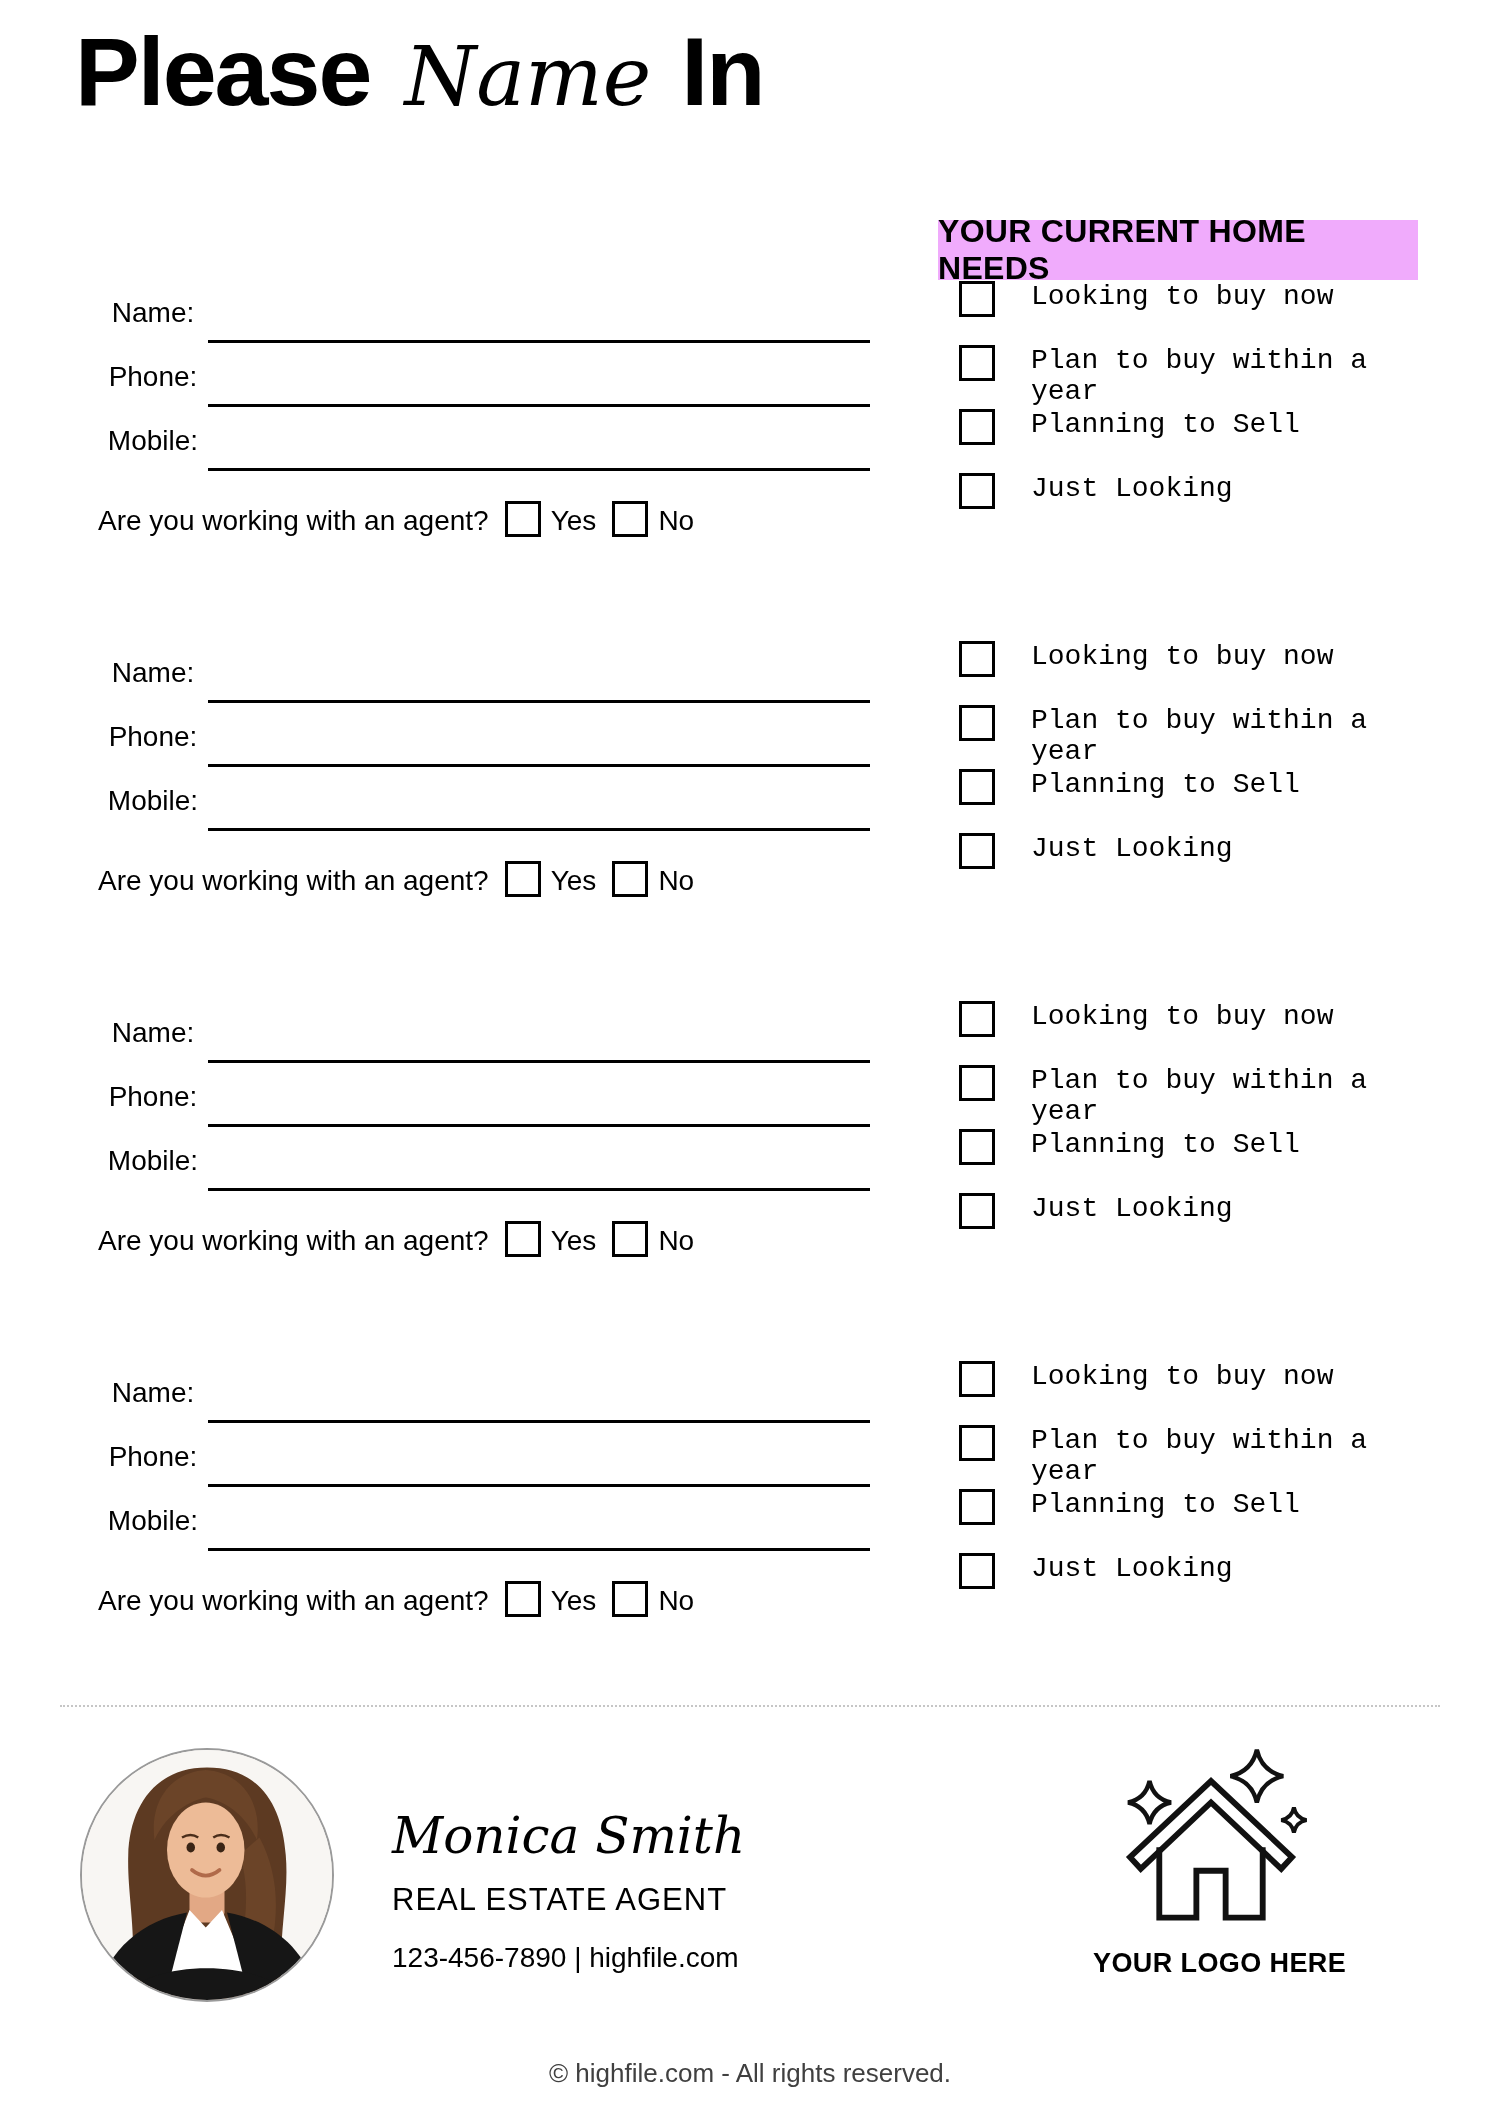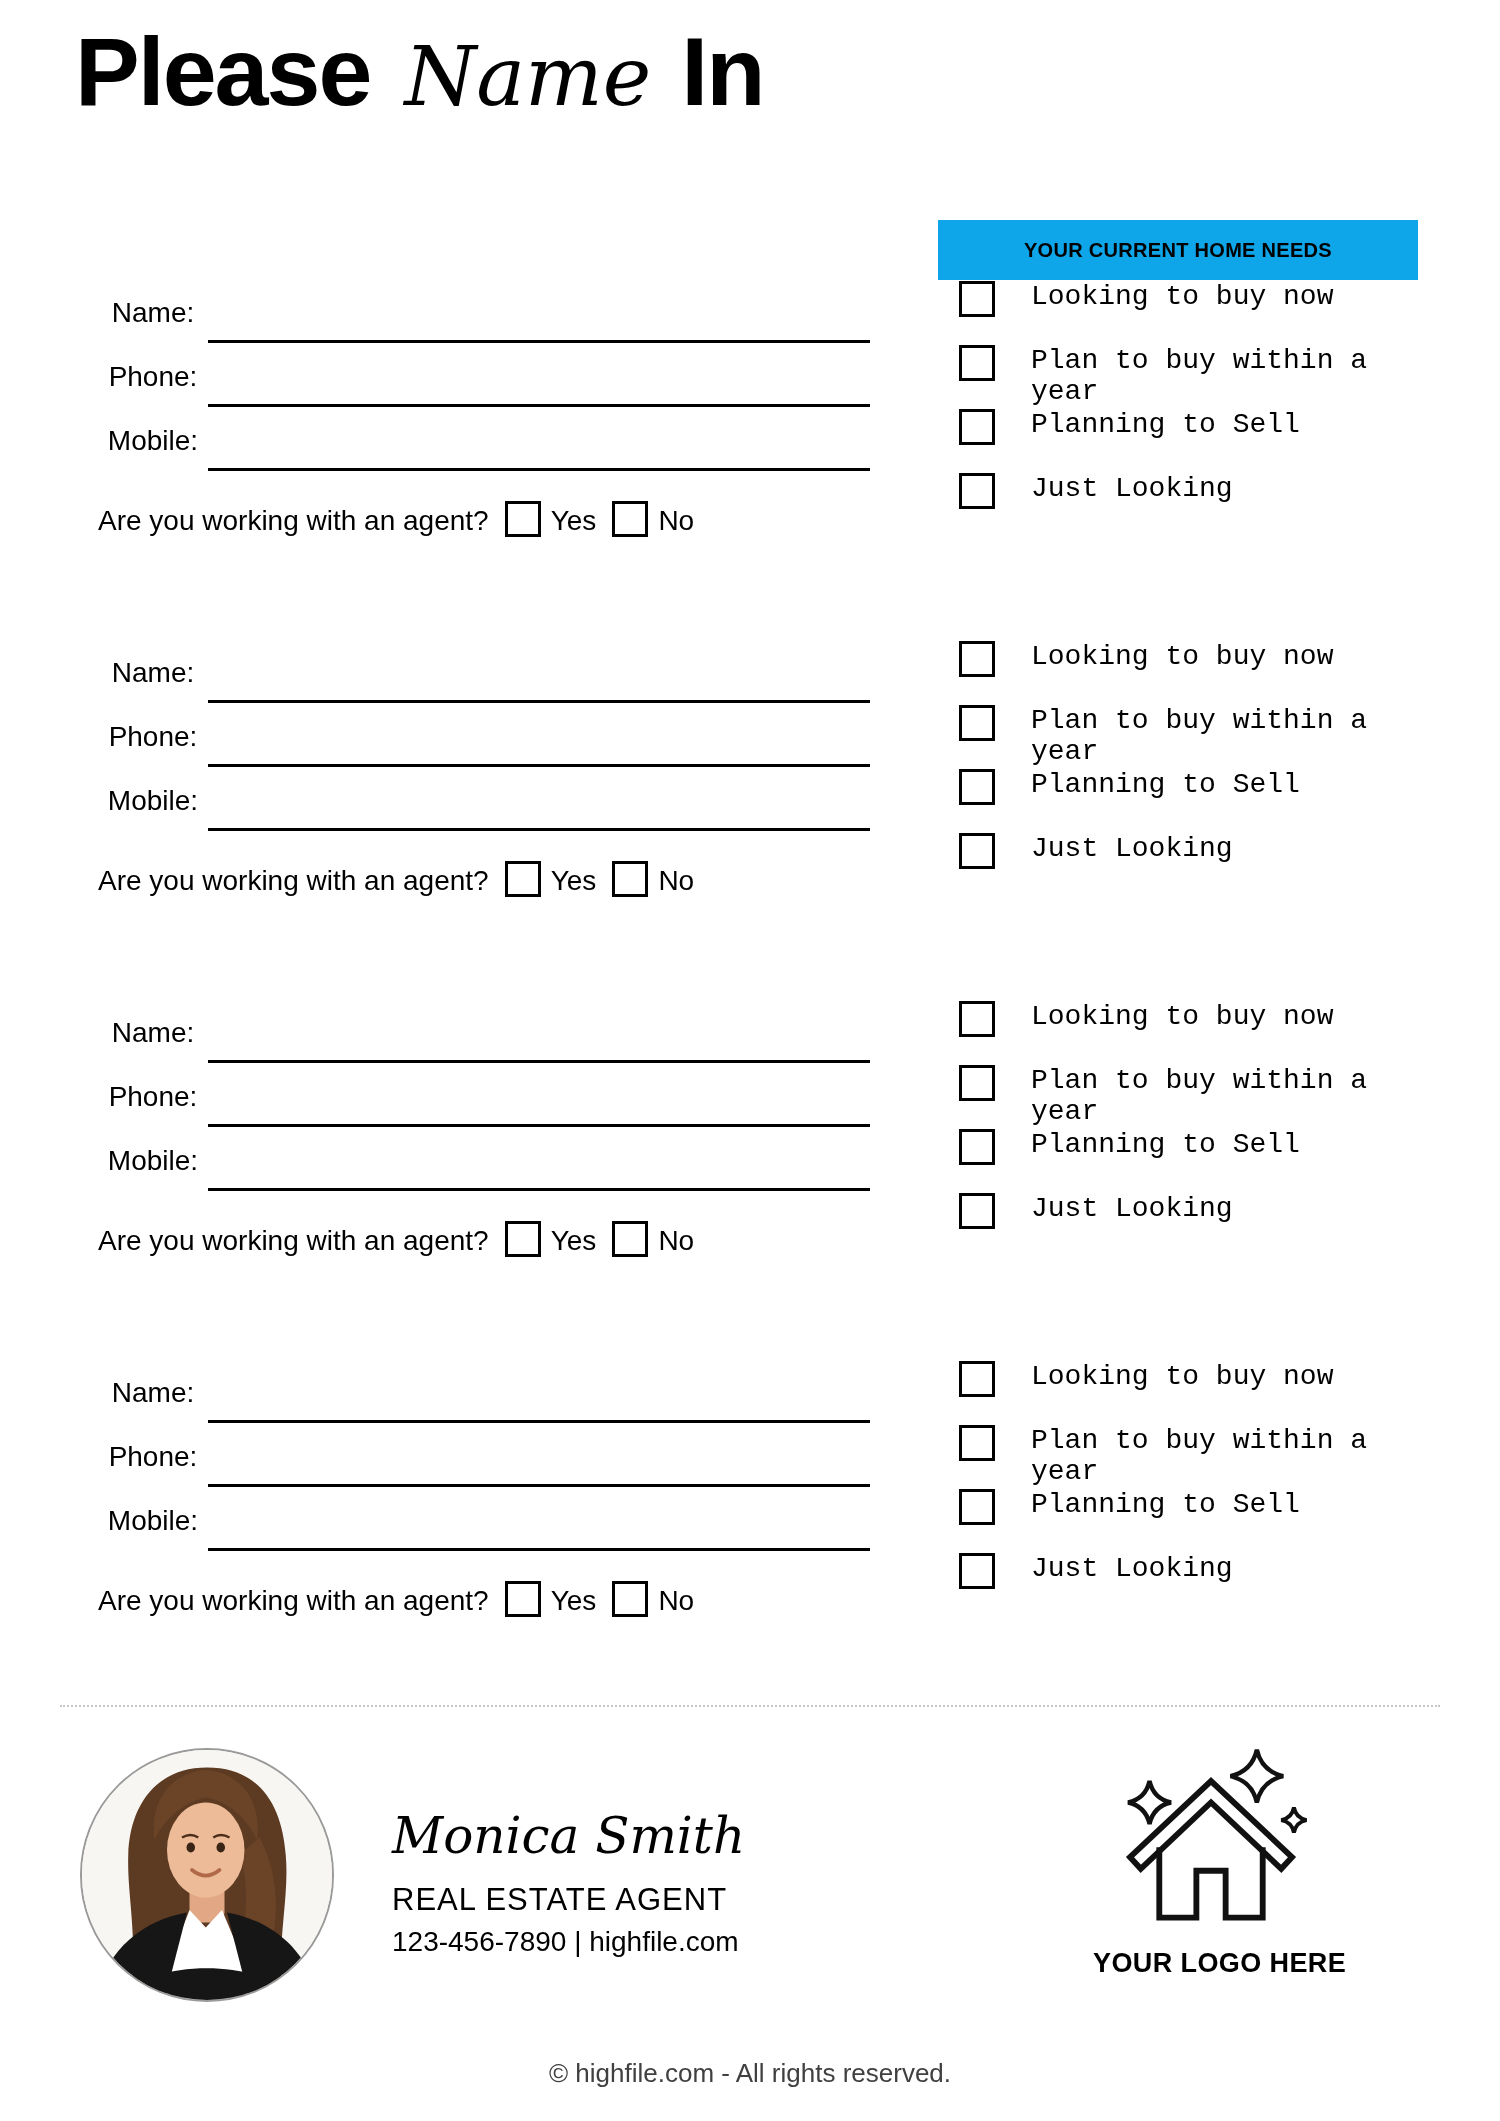--- a/index.html
+++ b/index.html
@@ -13,22 +13,22 @@
   .title { position:absolute; left:75px; top:14px; display:flex; align-items:baseline; }
   .title-plain { font-size:97px; font-weight:600; letter-spacing:-2px; line-height:1.2; }
   .title-script {
     font-family:"DejaVu Serif", serif; font-style:italic; font-weight:400;
     font-size:82px; margin:0 30px 0 34px; line-height:1.2;
   }
 
   
   .needs-header {
     position:absolute; left:938px; top:220px; width:480px; height:60px;
-    background:#0ea5e9; display:flex; align-items:center; justify-content:center;
-    font-size:20px; font-weight:700; letter-spacing:0.3px;
+    background:#f0abfc; display:flex; align-items:center; justify-content:center;
+    font-size:32px; font-weight:700; letter-spacing:0.3px;
   }
 
   
   #entries { position:absolute; left:98px; top:281px; width:1322px; }
   .entry { display:grid; grid-template-columns:772px 461px; column-gap:89px; margin-bottom:104px; }
   .entry:last-child { margin-bottom:0; }
 
   .f-row { height:64px; display:flex; align-items:center; font-size:28px;text-align:center; }
   .f-label { width:110px; flex:none; }
   .f-line { flex:1; height:0; align-self:flex-end; border-bottom:3px solid #000; margin-bottom:2px; }
@@ -50,21 +50,21 @@
     position:absolute; left:80px; top:1748px; width:250px; height:250px;
     border-radius:50%; border:2px solid #9a9a9a; overflow:hidden; background:#f7f5f2;
   }
   .photo svg { display:block; width:100%; height:100%; }
 
   .agent-info { position:absolute; left:392px; top:1808px; }
   .agent-name {
     font-family:"DejaVu Serif", serif; font-style:italic; font-size:50px; line-height:1.15;
   }
   .agent-title { font-size:31px; letter-spacing:1px; margin-top:16px; }
-  .agent-contact { font-size:28px; margin-top:8px; }
+  .agent-contact { font-size:28px; margin-top:24px; }
 
   .logo { position:absolute; left:1093px; top:1742px; width:235px; text-align:center; }
   .logo svg { display:block; margin:0 auto; }
   .logo-caption { font-size:27px; font-weight:700; letter-spacing:0.4px; margin-top:6px; white-space:nowrap; }
 
   .copyright {
     position:absolute; left:0; right:0; top:2058px; text-align:center;
     font-size:26px; color:#404040;
   }
 </style>

